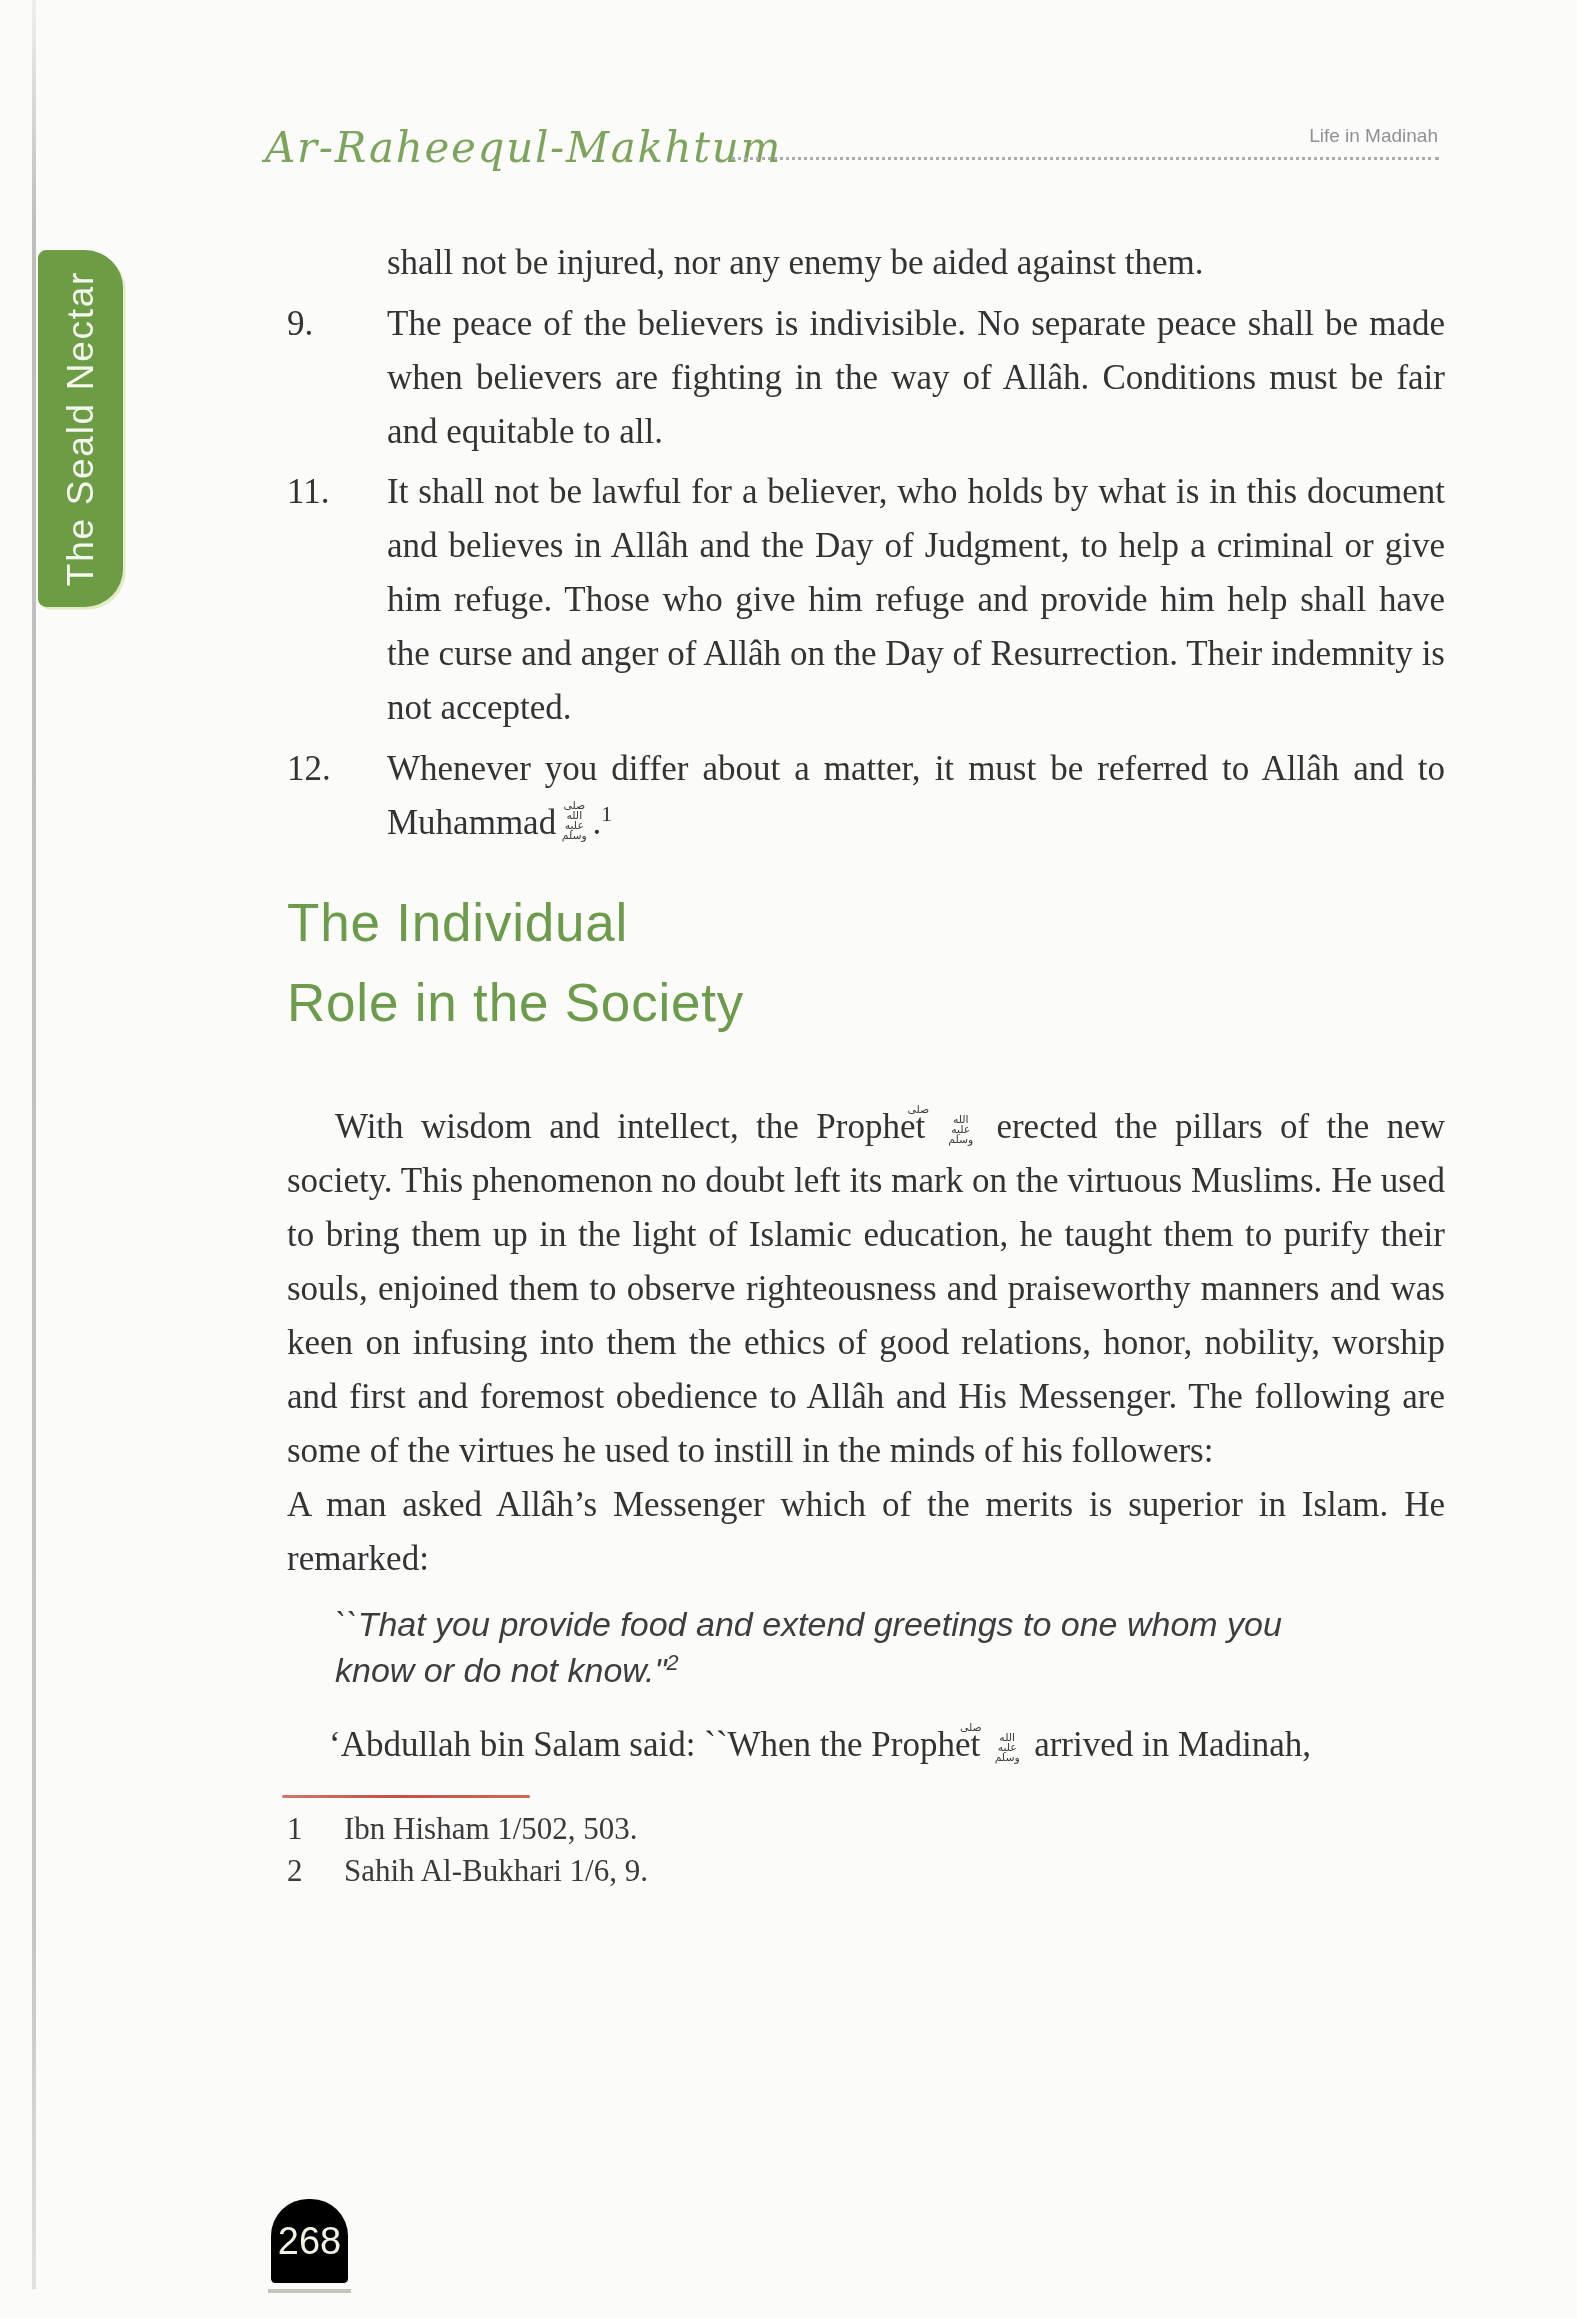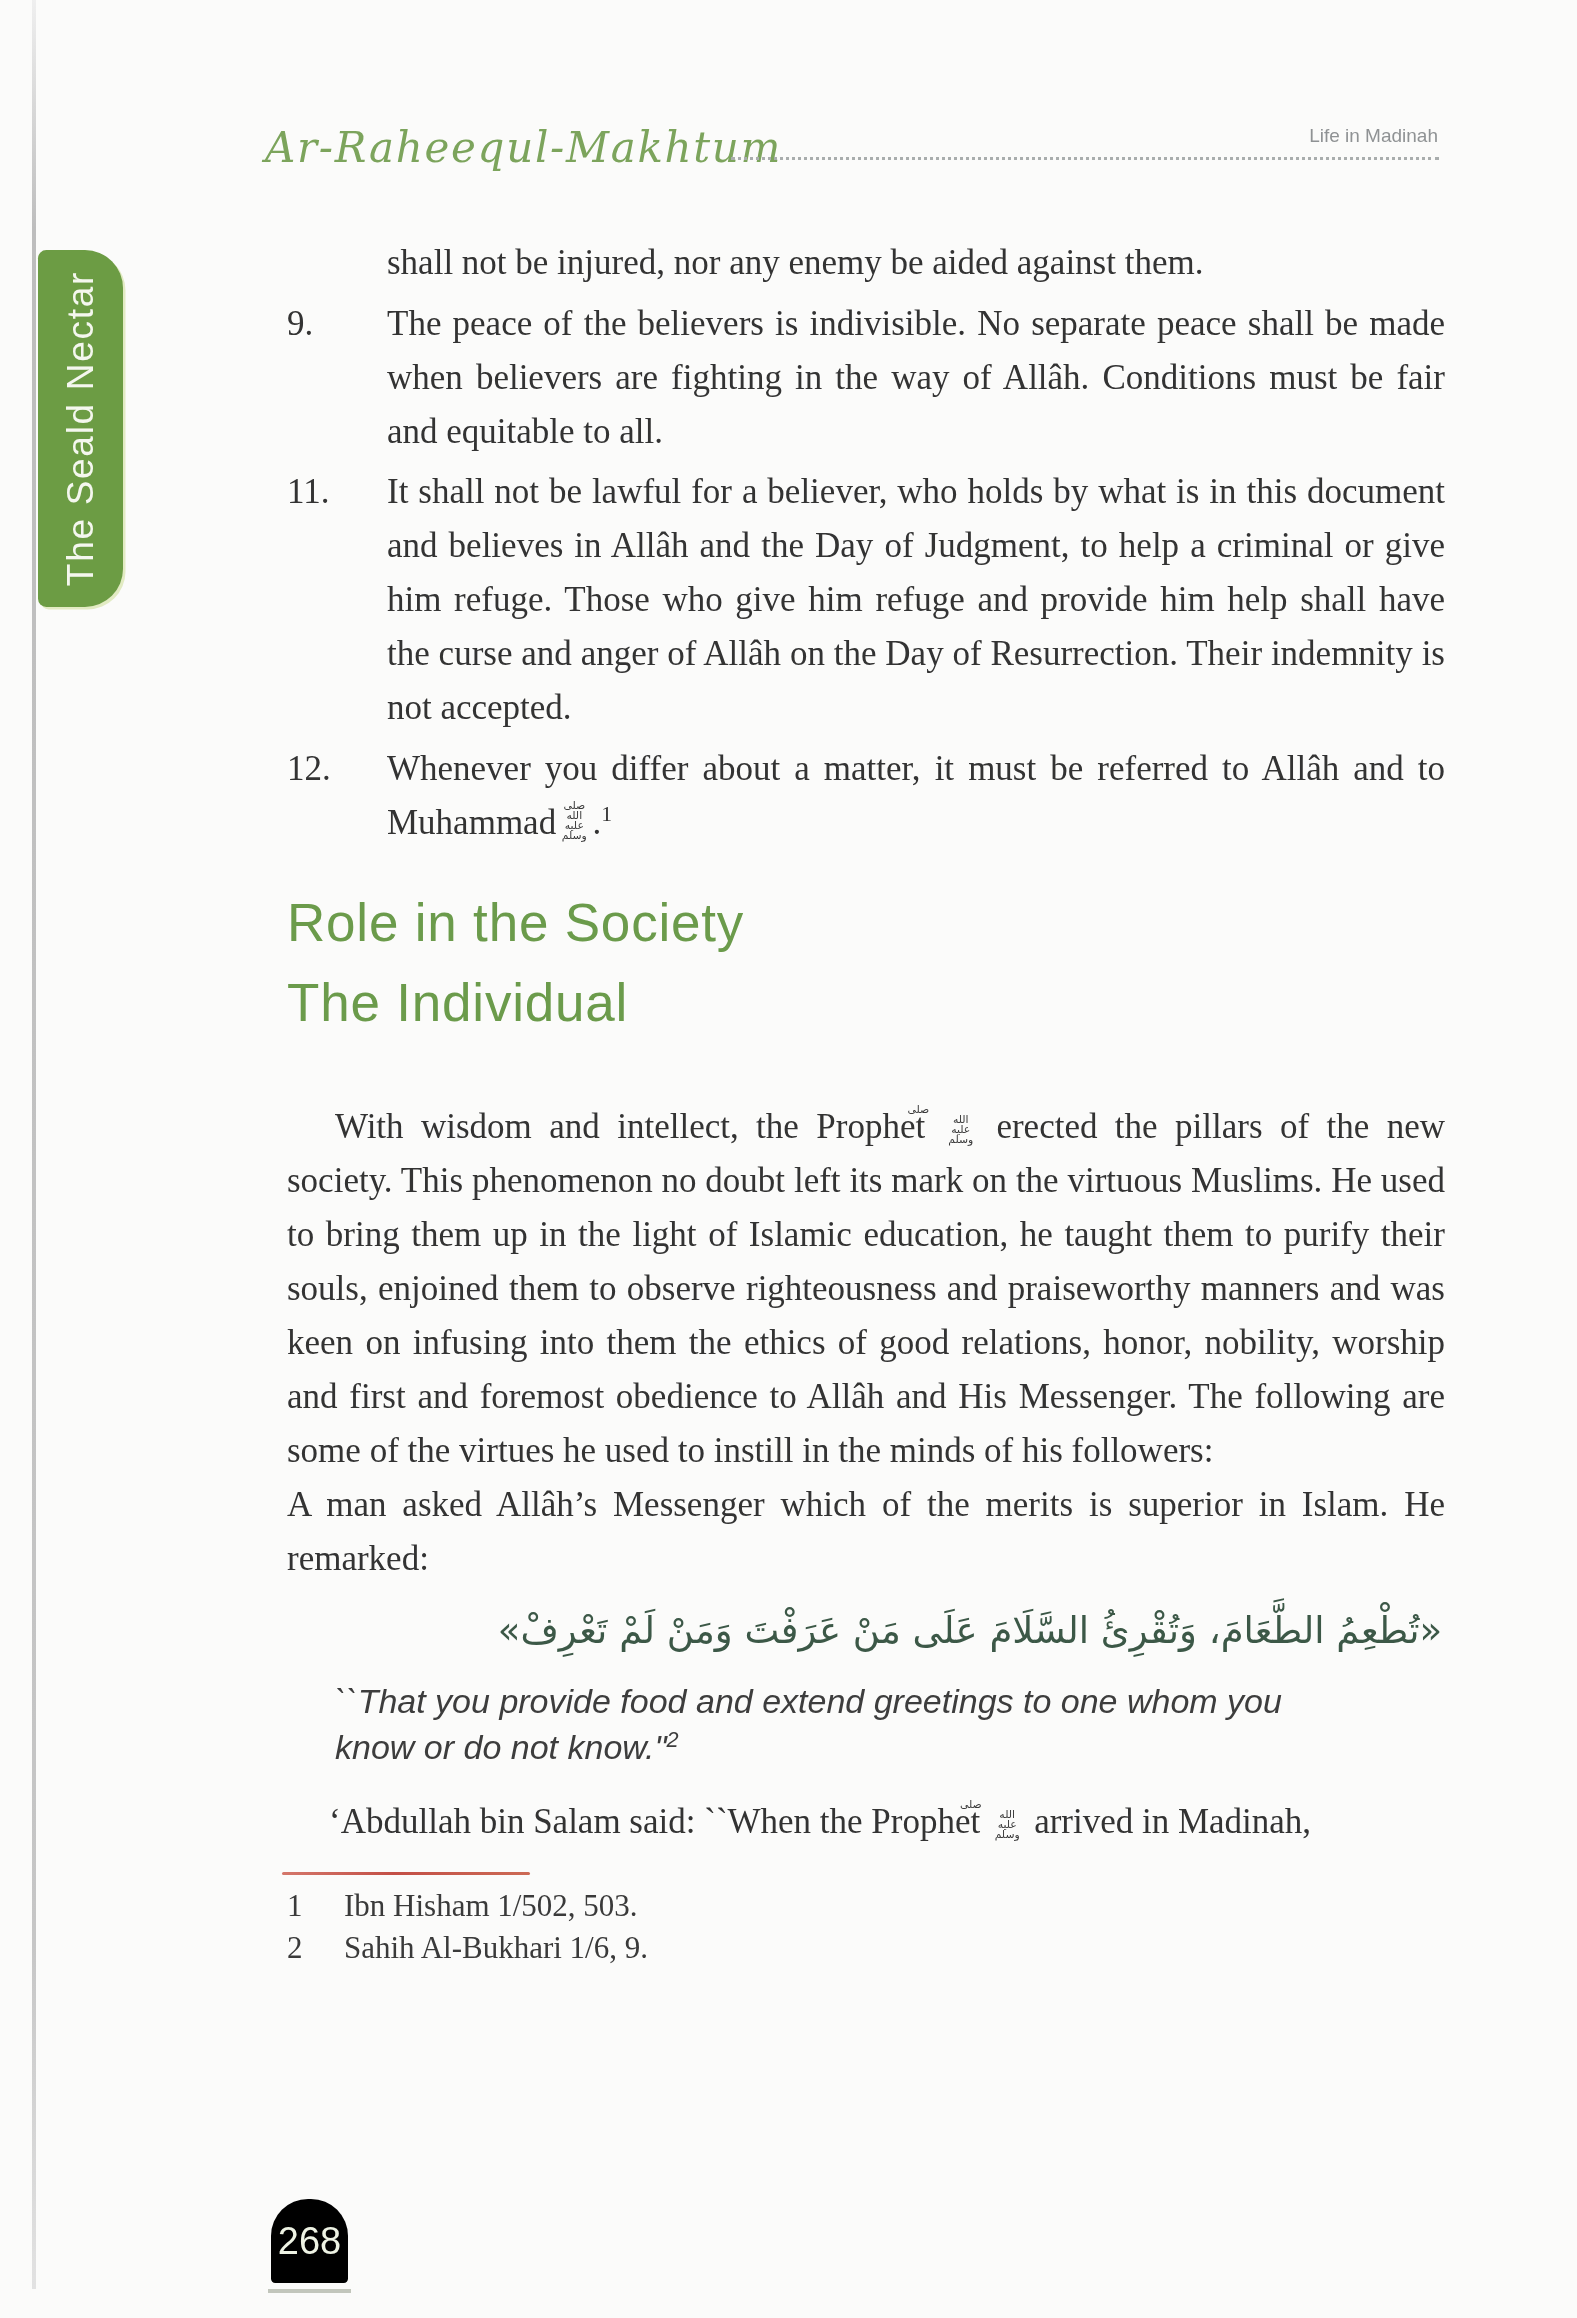--- a/index.html
+++ b/index.html
@@ -139,29 +139,28 @@
     <div class="txt">It shall not be lawful for a believer, who holds by what is in this document and believes in Allâh and the Day of Judgment, to help a criminal or give him refuge. Those who give him refuge and provide him help shall have the curse and anger of Allâh on the Day of Resurrection. Their indemnity is not accepted.</div>
   </div>
 
 
   <div class="hang">
     <div class="num">12.</div>
     <div class="txt"><span>Whenever you differ about a matter, it must be referred to Allâh and to Muhammad</span><span class="saw">صلى الله عليه وسلم</span><span>.</span><sup class="ref">1</sup></div>
   </div>
 
   <div class="section-heading">
+    <div>The Individual</div>
     <div>Role in the Society</div>
-    <div>The Individual</div>
   </div>
 
   <p class="para1"><span>With wisdom and intellect, the Prophet</span> <span class="saw">صلى الله عليه وسلم</span> <span>erected the pillars of the new society. This phenomenon no doubt left its mark on the virtuous Muslims. He used to bring them up in the light of Islamic education, he taught them to purify their souls, enjoined them to observe righteousness and praiseworthy manners and was keen on infusing into them the ethics of good relations, honor, nobility, worship and first and foremost obedience to Allâh and His Messenger. The following are some of the virtues he used to instill in the minds of his followers:</span></p>
 
   <p class="para2">A man asked Allâh’s Messenger which of the merits is superior in Islam. He remarked:</p>
 
-  <div class="arabic">«تُطْعِمُ الطَّعَامَ، وَتُقْرِئُ السَّلَامَ عَلَى مَنْ عَرَفْتَ وَمَنْ لَمْ تَعْرِفْ»</div>
 
   <div class="translation"><span>``That you provide food and extend greetings to one whom you know or do not know."</span><sup class="ref">2</sup></div>
 
   <p class="para3"><span>‘Abdullah bin Salam said: ``When the Prophet</span> <span class="saw">صلى الله عليه وسلم</span> <span>arrived in Madinah,</span></p>
 
   <div class="fn-divider"></div>
 
   <div class="footnotes">
     <div class="fn">
       <div class="fn-num">1</div>

